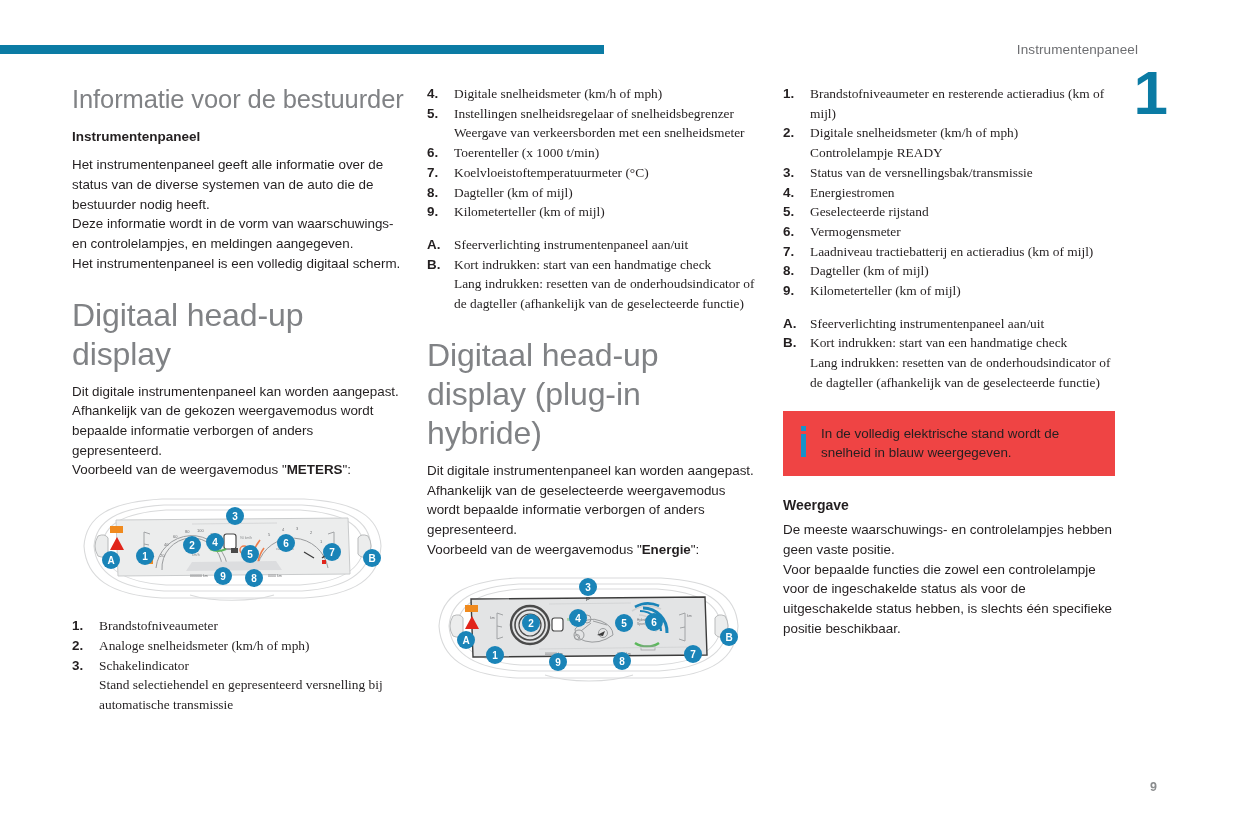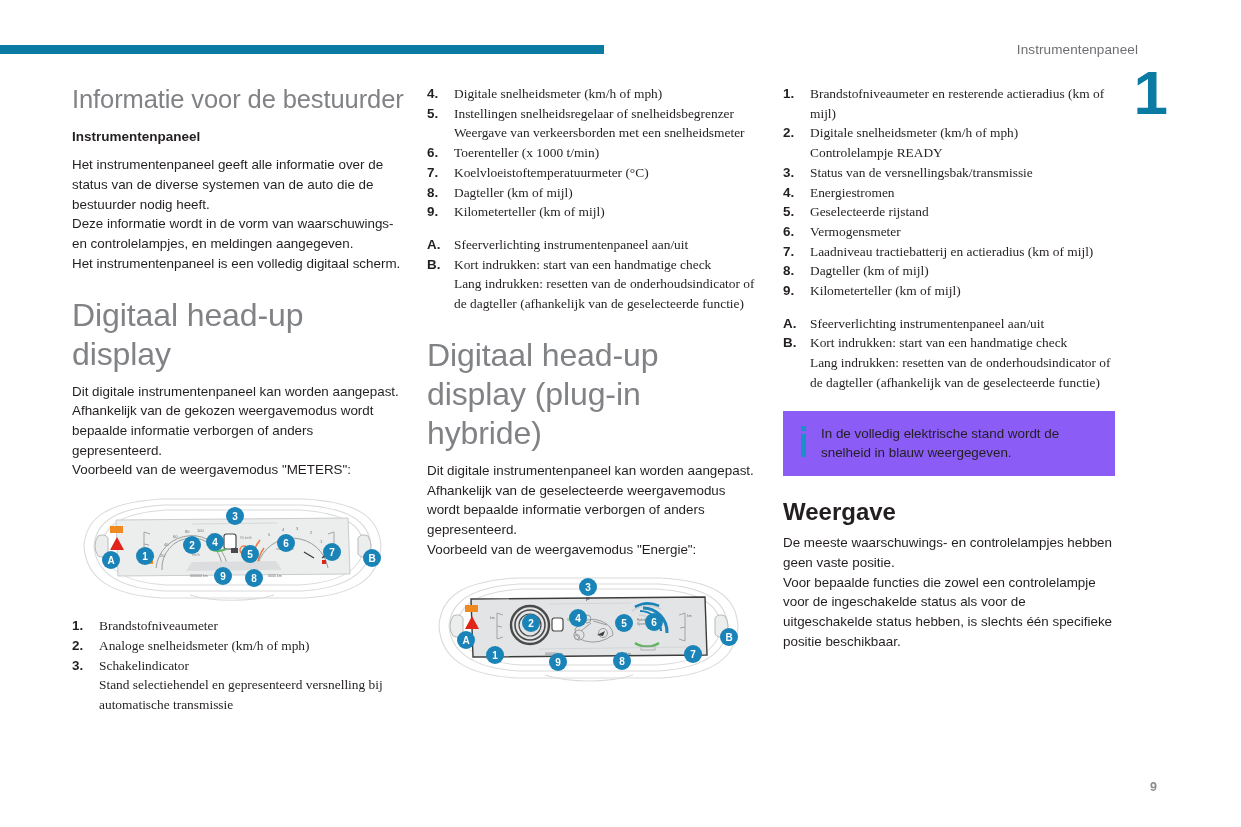--- a/index.html
+++ b/index.html
@@ -80,55 +80,55 @@
     letter-spacing: -0.1px;
   }
   h3.boldhead {
     font-size: 13.5px;
     font-weight: bold;
     color: #231f20;
     margin: 0 0 9px 0;
     line-height: 1.35;
   }
   h3.weergave {
-    font-size: 24px;
+    font-size: 14px;
     font-weight: bold;
     color: #231f20;
     margin: 20px 0 6px 0;
     line-height: 1.3;
   }
   p.body {
     font-size: 13.4px;
     line-height: 1.47;
     margin: 0 0 0 0;
     color: #231f20;
   }
   p.body + p.body { margin-top: 0; }
-  .b { font-weight: normal; }
+  .b { font-weight: bold; }
 
   
   .itemlist { margin: 0; padding: 0; }
   .item {
     display: flex;
     font-size: 13.4px;
     line-height: 1.47;
     margin-bottom: 0px;
   }
   .item .marker {
     flex: 0 0 27px;
     font-weight: bold;
     color: #231f20;
   }
   .item .itext { flex: 1 1 auto; font-family: Liberation Serif, serif; }
   .item .sub { display: block; }
   .listgap { height: 13px; }
 
   
   .infobox {
-    background: #8b5cf6;
+    background: #ef4444;
     display: flex;
     padding: 13px 14px 13px 12px;
     margin-top: 18px;
     box-sizing: border-box;
   }
   .infobox .i-icon {
     flex: 0 0 26px;
     position: relative;
     height: 34px;
   }

